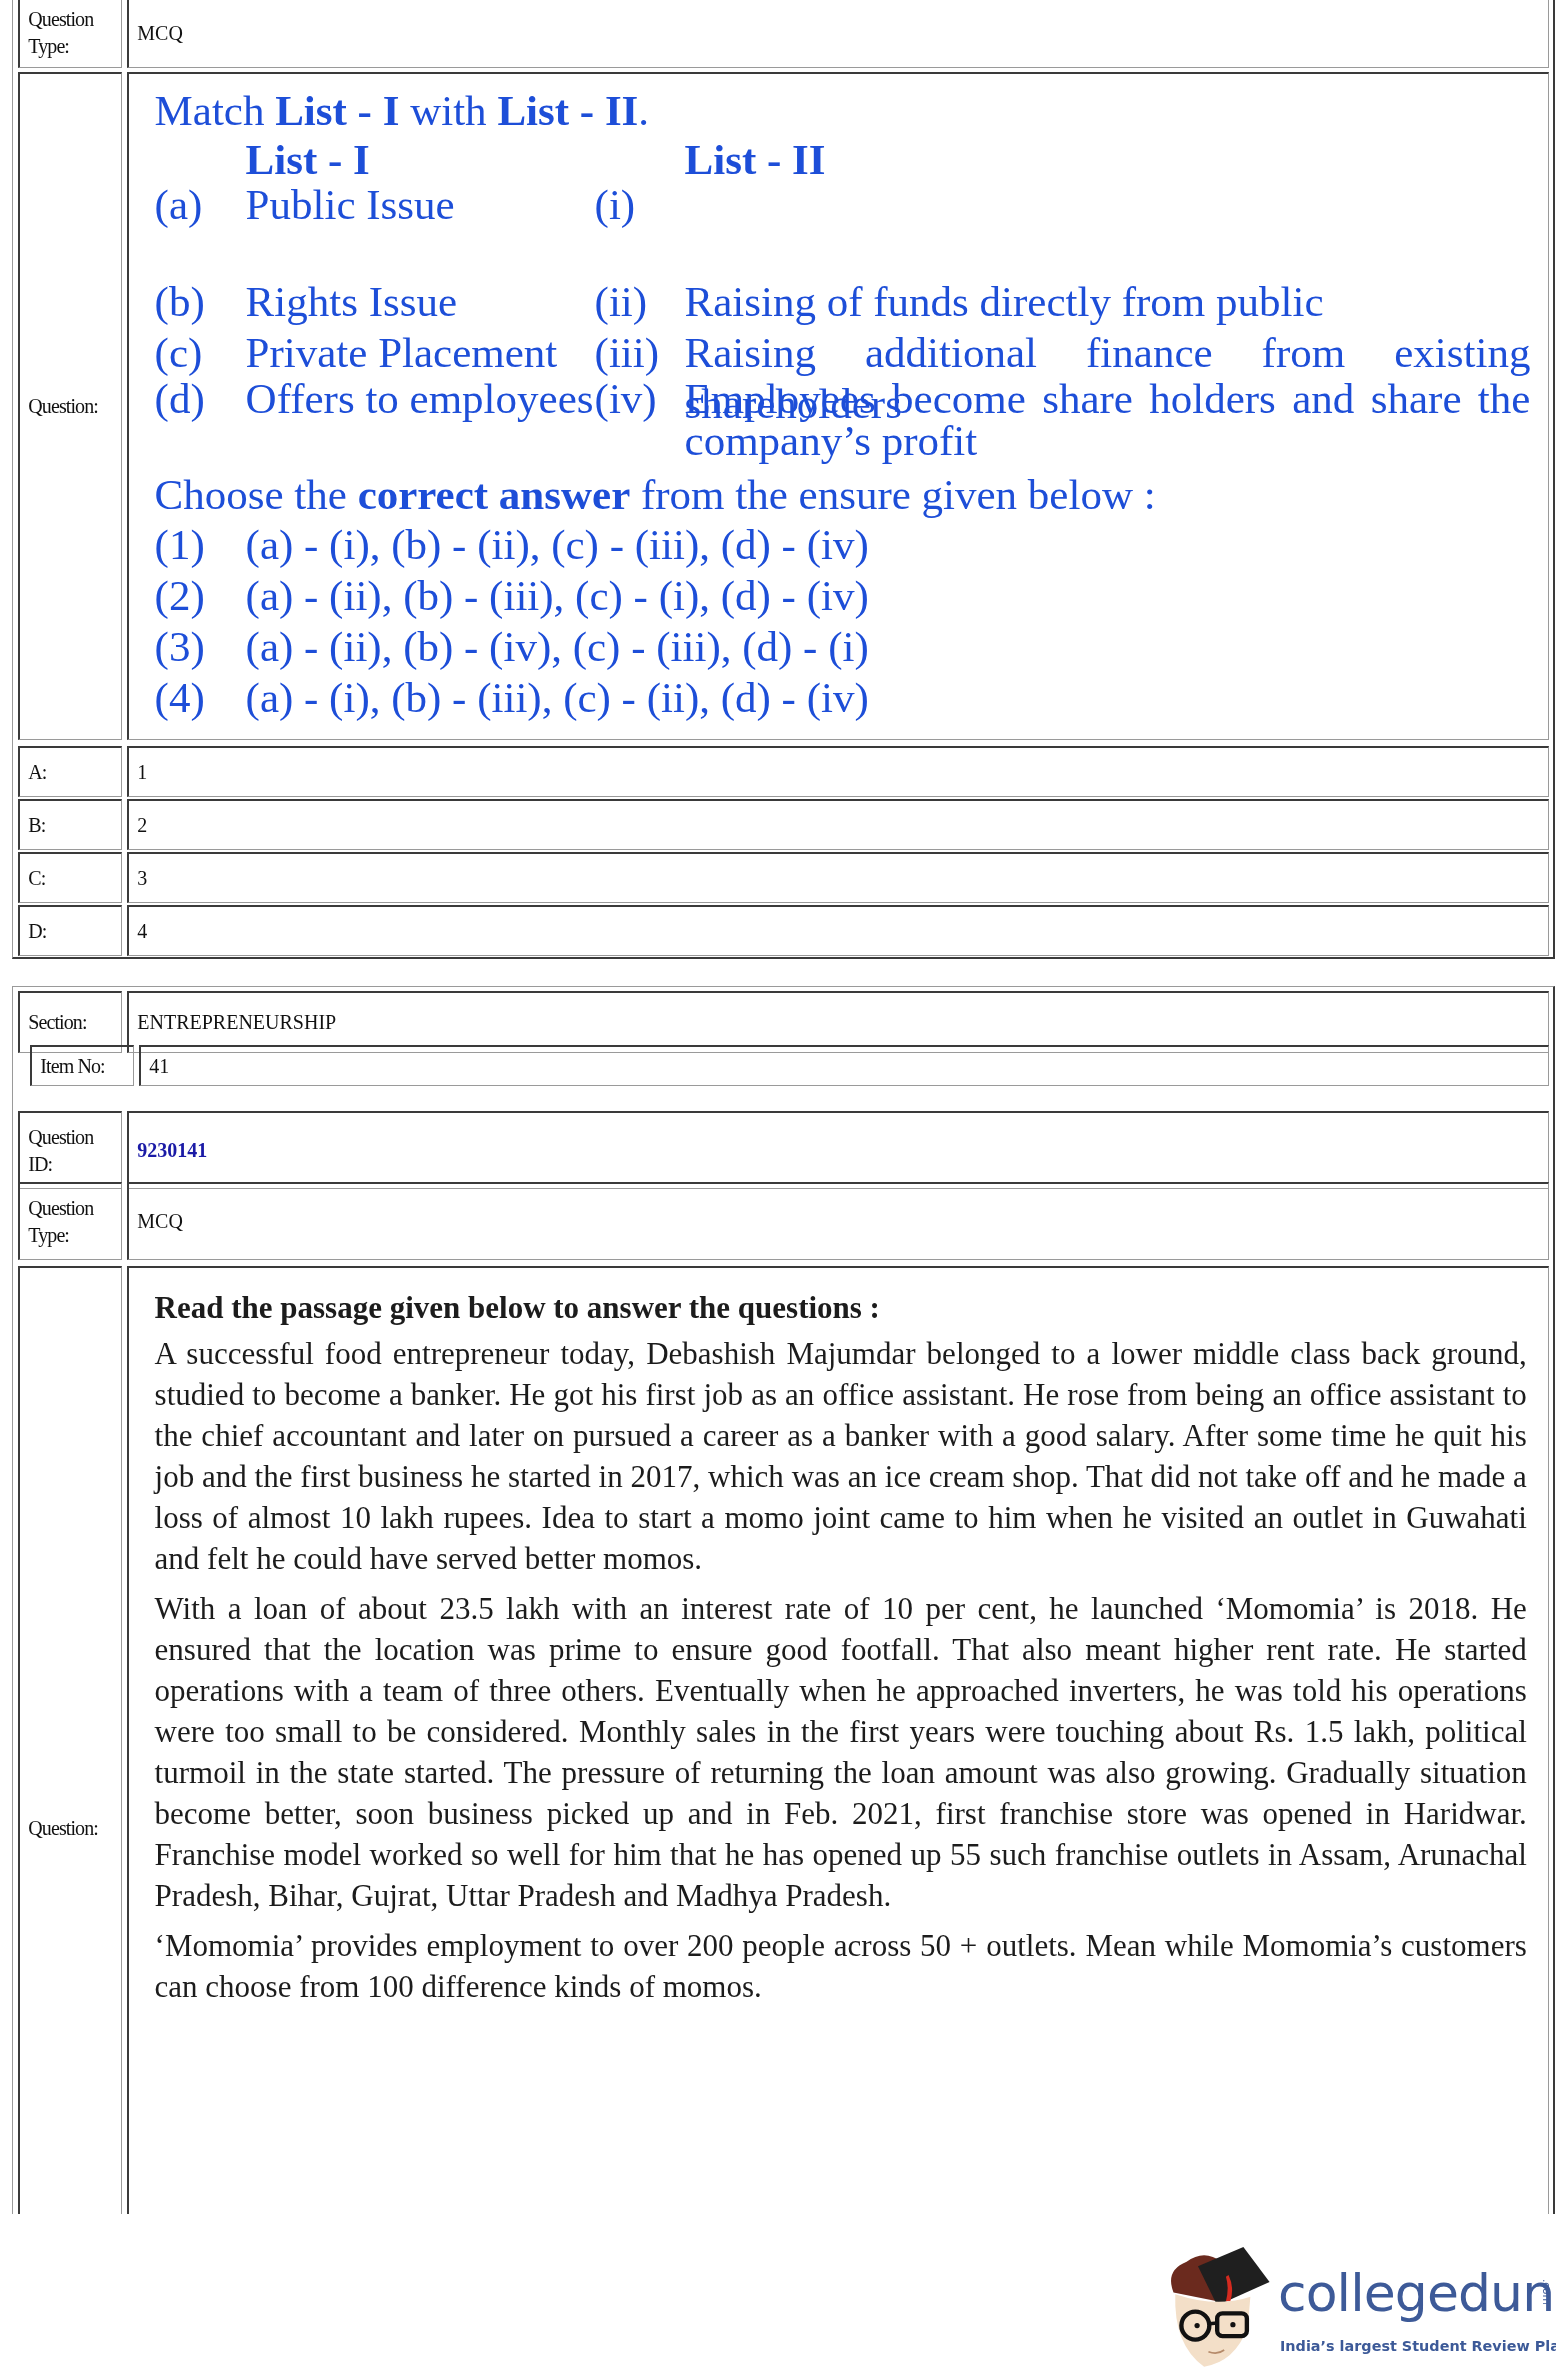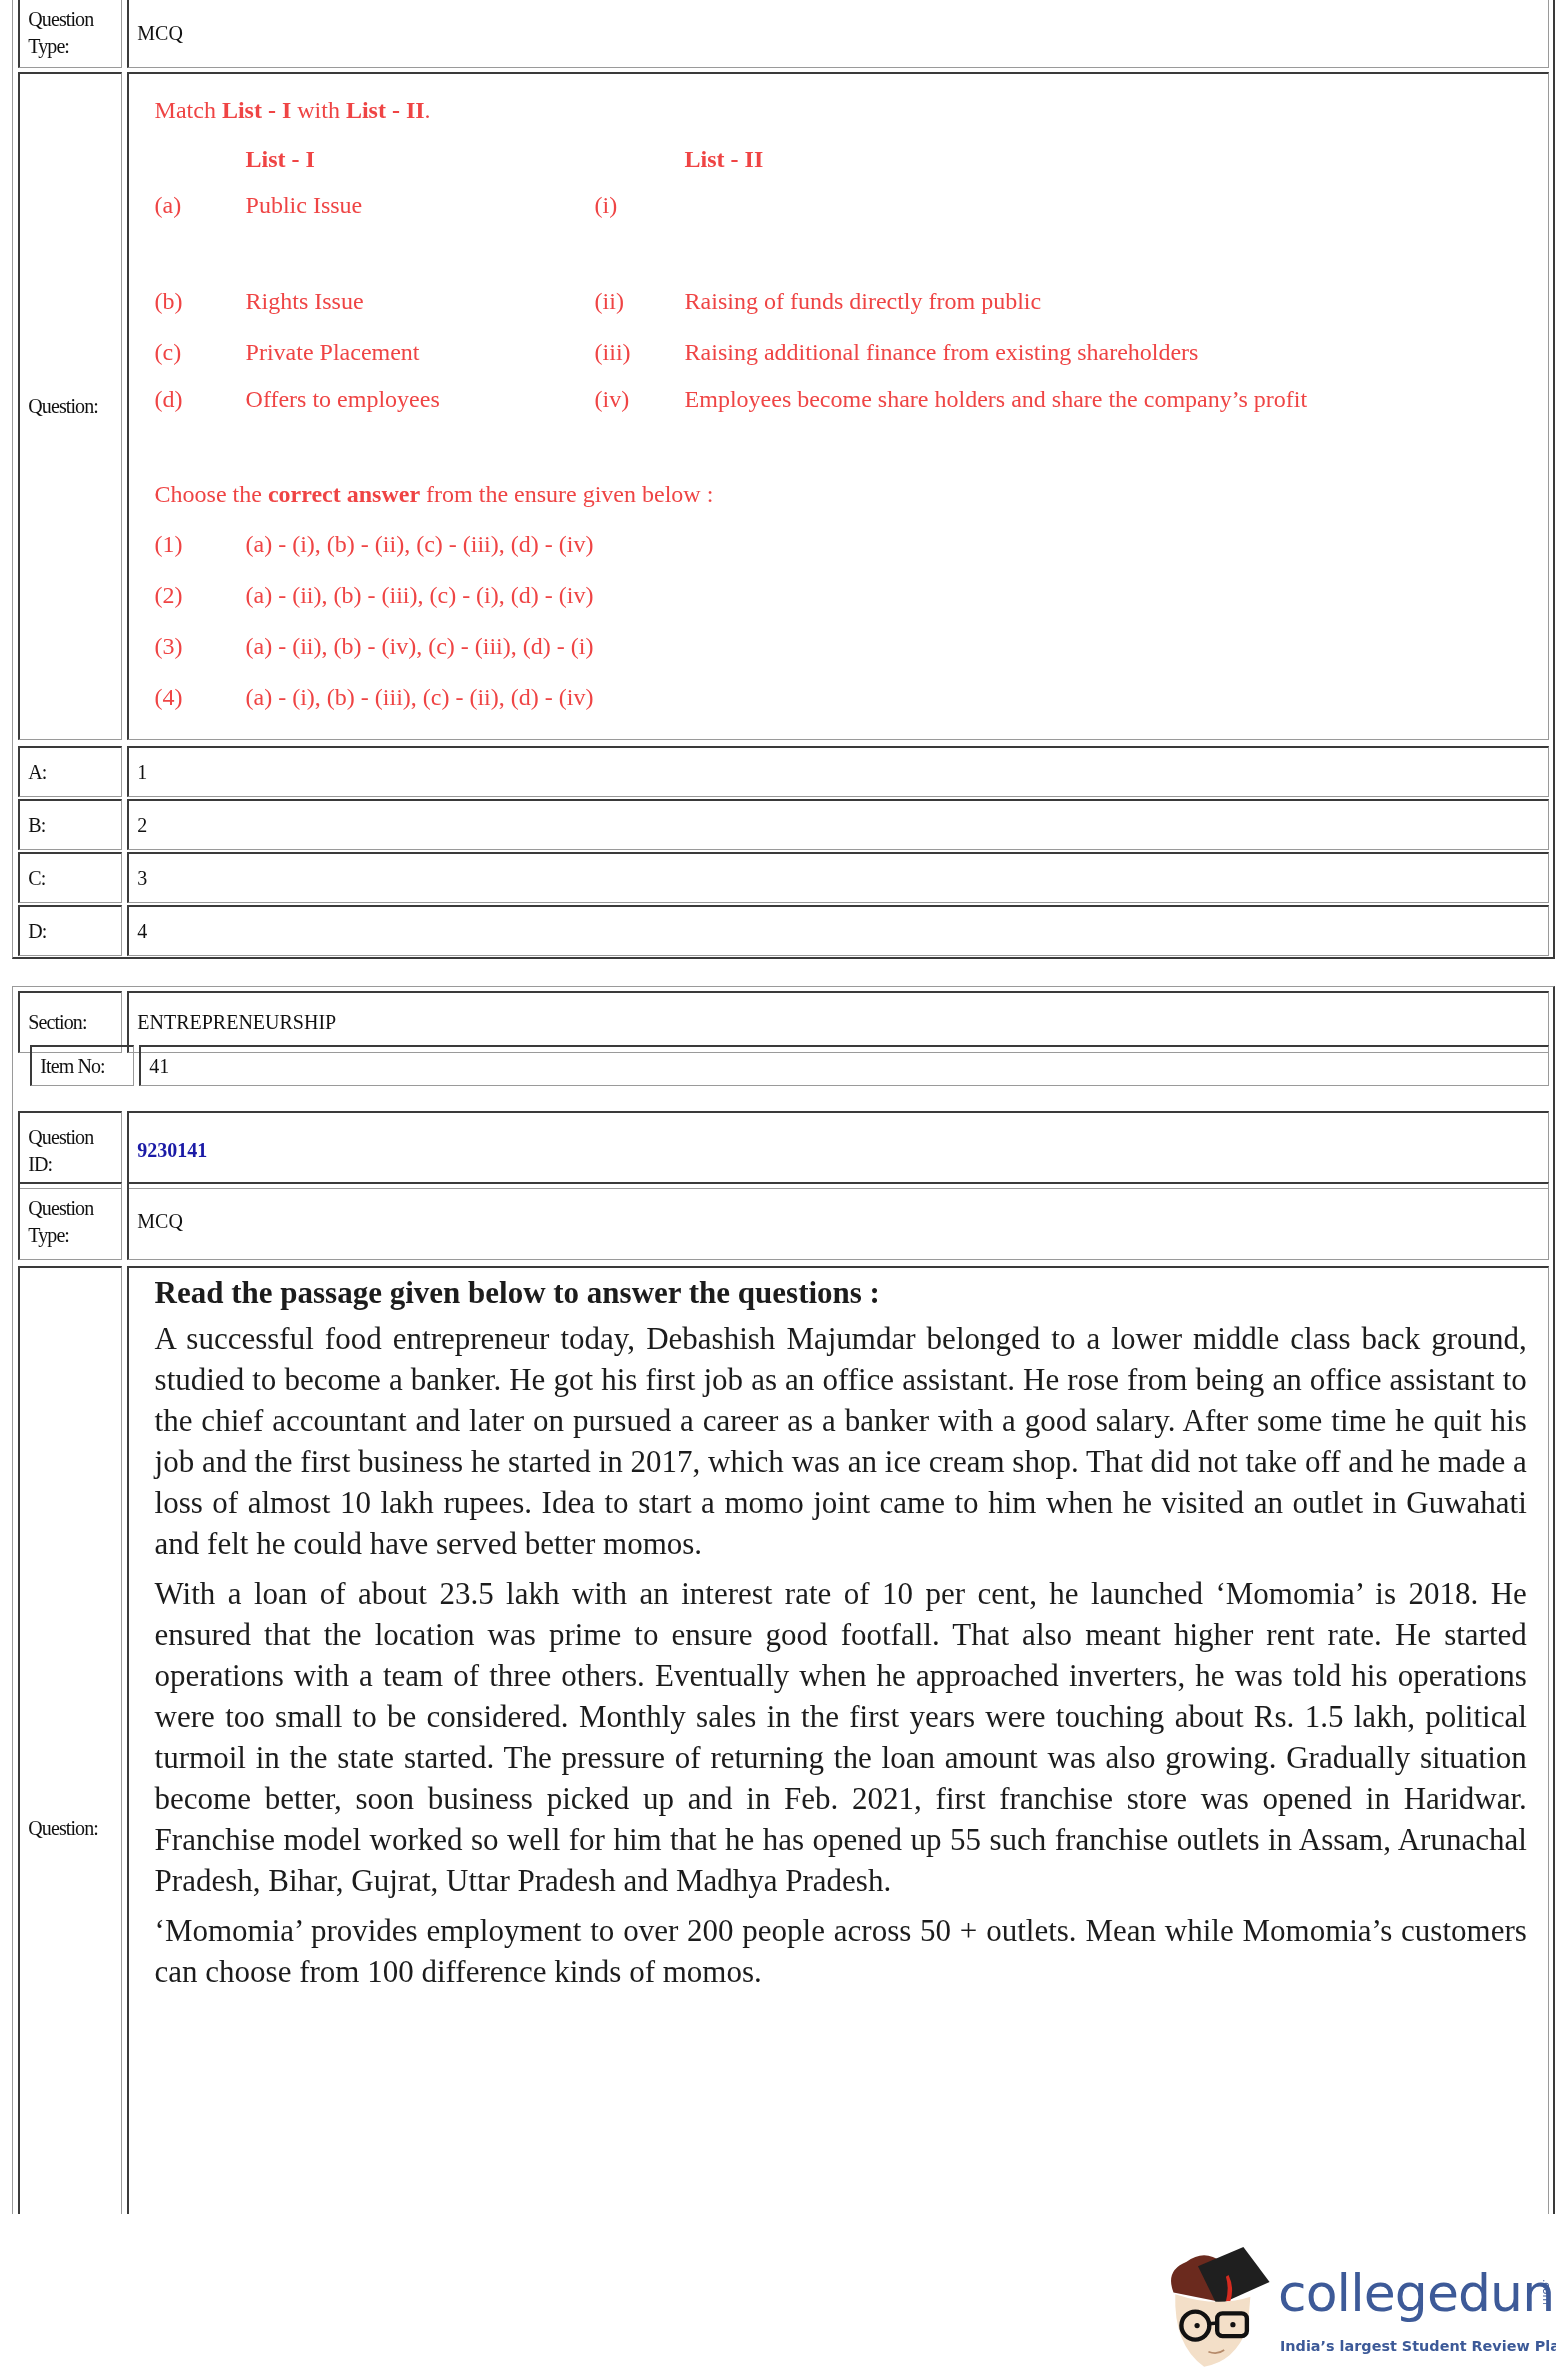--- a/index.html
+++ b/index.html
@@ -11,21 +11,21 @@
   .row { position: absolute; left: 4.4px; right: 4.4px; }
   .cell { position: absolute; top: 0; bottom: 0; box-sizing: border-box;
           border-top: 2.6px solid #3a3a3a; border-left: 2.6px solid #3a3a3a;
           border-right: 1.7px solid #9a9a9a; border-bottom: 1.7px solid #9a9a9a; }
   .lab { left: 0; width: 104px; font-size: 20px; line-height: 27px; letter-spacing: -0.9px;
          padding-left: 8.7px; display: flex; align-items: center; }
   .val { left: 109px; right: 0; font-size: 20px; padding-left: 8.7px;
          display: flex; align-items: center; }
   .qid { color: #1a1aa6; font-weight: bold; }
   .qbody { align-items: flex-start; display: block; padding: 17.4px 17.4px 0 26px; overflow: hidden; }
-  .scan { font-family: "Liberation Serif", serif; font-size: 24px; color: #ef4444; }
+  .scan { font-family: "Liberation Serif", serif; font-size: 43px; color: #1d4ed8; }
   .m1 { line-height: 49px; }
   .b { font-weight: bold; }
   .lst { position: relative; }
   .lst .c1 { position: absolute; left: 0; }
   .lst .c2 { position: absolute; left: 91px; }
   .lst .c3 { position: absolute; left: 440px; }
   .lst .c4 { position: absolute; left: 530px; right: 0; text-align: justify; line-height: 42px; }
   .opt { position: relative; height: 51px; line-height: 51px; }
   .opt .n { position: absolute; left: 0; }
   .opt .t { position: absolute; left: 91px; }
@@ -136,21 +136,21 @@
     <div class="cell val">
       <span class="qid">9230141</span>
     </div>
   </div>
   <div class="row" style="top:195px; height:78px;">
     <div class="cell lab">Question Type:</div>
     <div class="cell val">MCQ</div>
   </div>
   <div class="row" style="top:279px; height:1047px;">
     <div class="cell lab" style="align-items:flex-start; padding-top:547px;">Question:</div>
-    <div class="cell val qbody passage" style="padding-top:4px; padding-right:21px;">
+    <div class="cell val qbody passage" style="padding-top:19px; padding-right:21px;">
       <p class="head">Read the passage given below to answer the questions :</p>
       <p>A successful food entrepreneur today, Debashish Majumdar belonged to a lower middle class back ground, studied to become a banker.  He got his first job as an office assistant. He rose from being an office assistant to the chief accountant and later on pursued a career as a banker with a good salary.  After some time he quit his job and the first business he started in 2017, which was an ice cream shop.  That did not take off and he made a loss of almost 10 lakh rupees.  Idea to start a momo joint came to him when he visited an outlet in Guwahati and felt he could have served better momos.</p>
       <p>With a loan of about 23.5 lakh with an interest rate of 10 per cent, he launched ‘Momomia’ is 2018.  He ensured that the location was prime to ensure good footfall.  That also meant higher rent rate.  He started operations with a team of three others.  Eventually when he approached inverters, he was told his operations were too small to be considered.  Monthly sales in the first years were touching about Rs. 1.5 lakh, political turmoil in the state started.  The pressure of returning the loan amount was also growing.  Gradually situation become better, soon business picked up and in Feb. 2021, first franchise store was opened in Haridwar.  Franchise model worked so well for him that he has opened up 55 such franchise outlets in Assam, Arunachal Pradesh, Bihar, Gujrat, Uttar Pradesh and Madhya Pradesh.</p>
       <p>‘Momomia’ provides employment to over 200 people across 50 + outlets.  Mean while Momomia’s customers can choose from 100 difference kinds of momos.</p>
     </div>
   </div>
 </div>
 
 <div style="position:absolute; left:0; top:2214px; width:1557px; height:164px; background:#fff;"></div>
 

